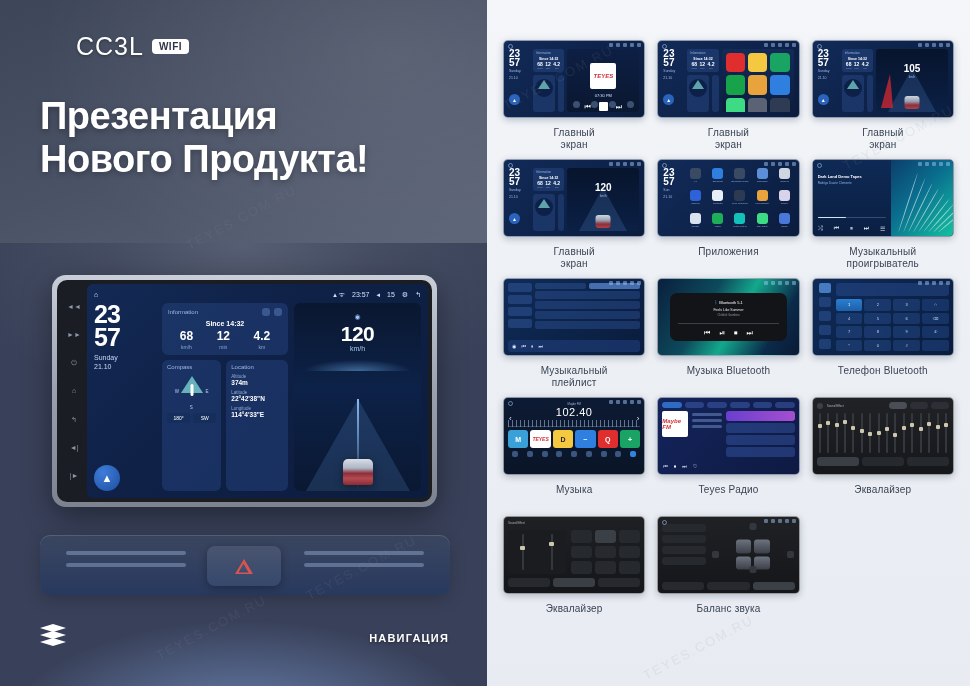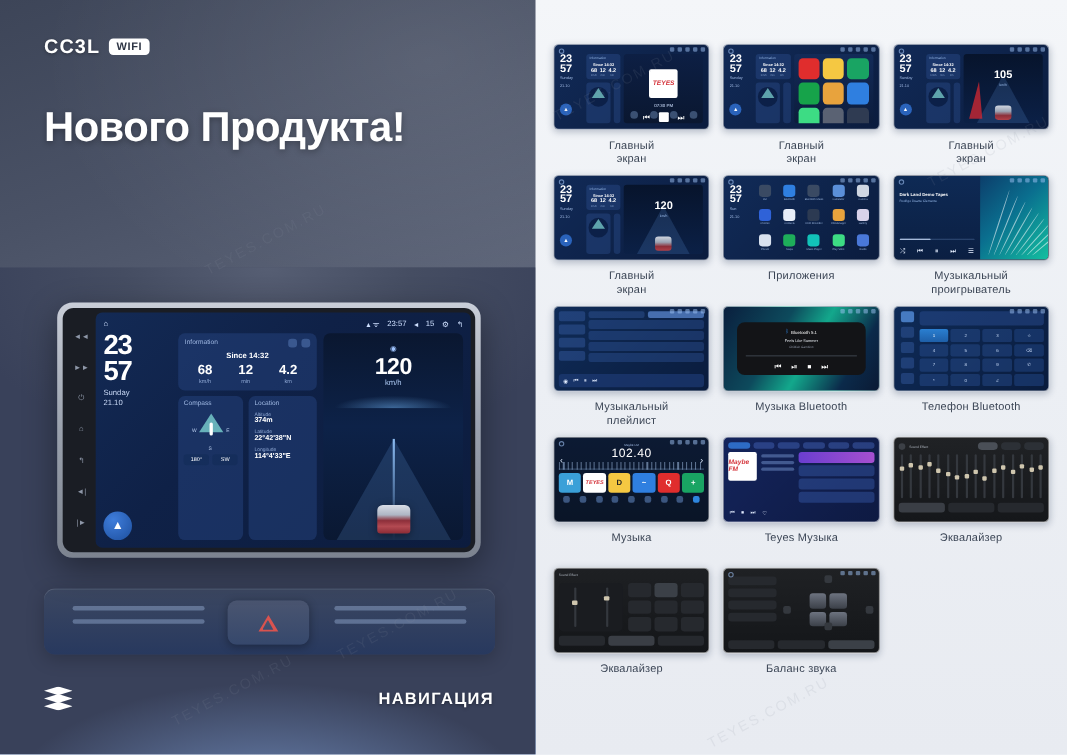--- a/index.html
+++ b/index.html
@@ -18,22 +18,23 @@
   }
   .left-sheen{
     position:absolute; inset:0;
     background:
       radial-gradient(120% 60% at 80% 8%, rgba(255,255,255,0.10), rgba(255,255,255,0) 60%),
       radial-gradient(90% 50% at 10% 95%, rgba(120,160,230,0.35), rgba(0,0,0,0) 65%);
     pointer-events:none;
   }
   .logo-row{ position:absolute; left:40px; top:32px; display:flex; align-items:center; gap:8px; }
   .logo-text{
-    color:#fff; font-size:18px; font-weight:bold; letter-spacing:1px;
+    color:#fff; font-size:25px; font-weight:normal; letter-spacing:1px;
     text-shadow:0 1px 3px rgba(0,0,0,.35);
+    margin-left:36px;
   }
   .wifi-badge{
     background:#fff; color:#2e3545; font-size:10px; font-weight:bold;
     letter-spacing:.5px; padding:3px 7px 2px; border-radius:4px; line-height:1;
   }
   .headline{ position:absolute; left:40px; top:95px; }
   .headline .yr{
     color:#fff; font-size:54px; font-weight:bold; line-height:1.05;
     letter-spacing:-1px; text-shadow:0 2px 6px rgba(0,0,0,.3);
   }
@@ -180,21 +181,21 @@
     background:radial-gradient(60% 100% at 50% 100%, rgba(120,190,255,.45), rgba(120,190,255,0) 70%);
   }
 
   .layers-icon{ position:absolute; left:40px; bottom:40px; width:26px; height:22px; }
   .layers-icon i{
     position:absolute; left:0; width:26px; height:8px; background:#fff; display:block;
     transform:skewY(0deg); border-radius:2px;
     clip-path:polygon(50% 0, 100% 50%, 50% 100%, 0 50%);
   }
   .nav-word{
-    position:absolute; right:38px; bottom:42px; color:#fff; font-size:15px;
+    position:absolute; right:38px; bottom:42px; color:#fff; font-size:11px;
     font-weight:bold; letter-spacing:1.2px; text-shadow:0 1px 3px rgba(0,0,0,.4);
   }
 
   
   .right{
     position:relative; width:483px; height:686px;
     background:linear-gradient(180deg,#f4f6f9 0%,#eceff4 50%,#e8ebf1 100%);
     padding:40px 16px 10px 16px;
   }
   .grid{ display:grid; grid-template-columns:repeat(3,1fr); gap:8px 12px; }
@@ -415,20 +416,21 @@
 
   <div class="left">
     <div class="left-sheen"></div>
 
     <div class="logo-row">
       <span class="logo-text">CC3L</span>
       <span class="wifi-badge">WIFI</span>
     </div>
 
     <div class="headline">
+      <div class="l1">Презентация</div>
       <div class="l2">Нового Продукта!</div>
     </div>
 
     <div class="car-wrap">
       <div class="car-bg"></div>
       <div class="dash-lower"></div>
       <div class="dash-glow"></div>
 
       <div class="vent-bar">
         <i class="vent-slot" style="left:26px; top:16px; width:120px;"></i>
@@ -1100,21 +1102,21 @@
               <div class="tr-li"></div>
             </div>
           </div>
           <div class="tr-ctl">
             <i>⏮</i>
             <i>⏹</i>
             <i>⏭</i>
             <i>♡</i>
           </div>
         </div>
-        <div class="caption">Teyes Музыка</div>
+        <div class="caption">Teyes Радио</div>
       </div>
 
       <div class="cell">
         <div class="thumb eq">
           <div class="eq-hd">
             <span class="dot"></span>
             <span class="lbl">Sound Effect</span>
             <span class="pill">
                 <i class="on"></i>
                 <i></i>

